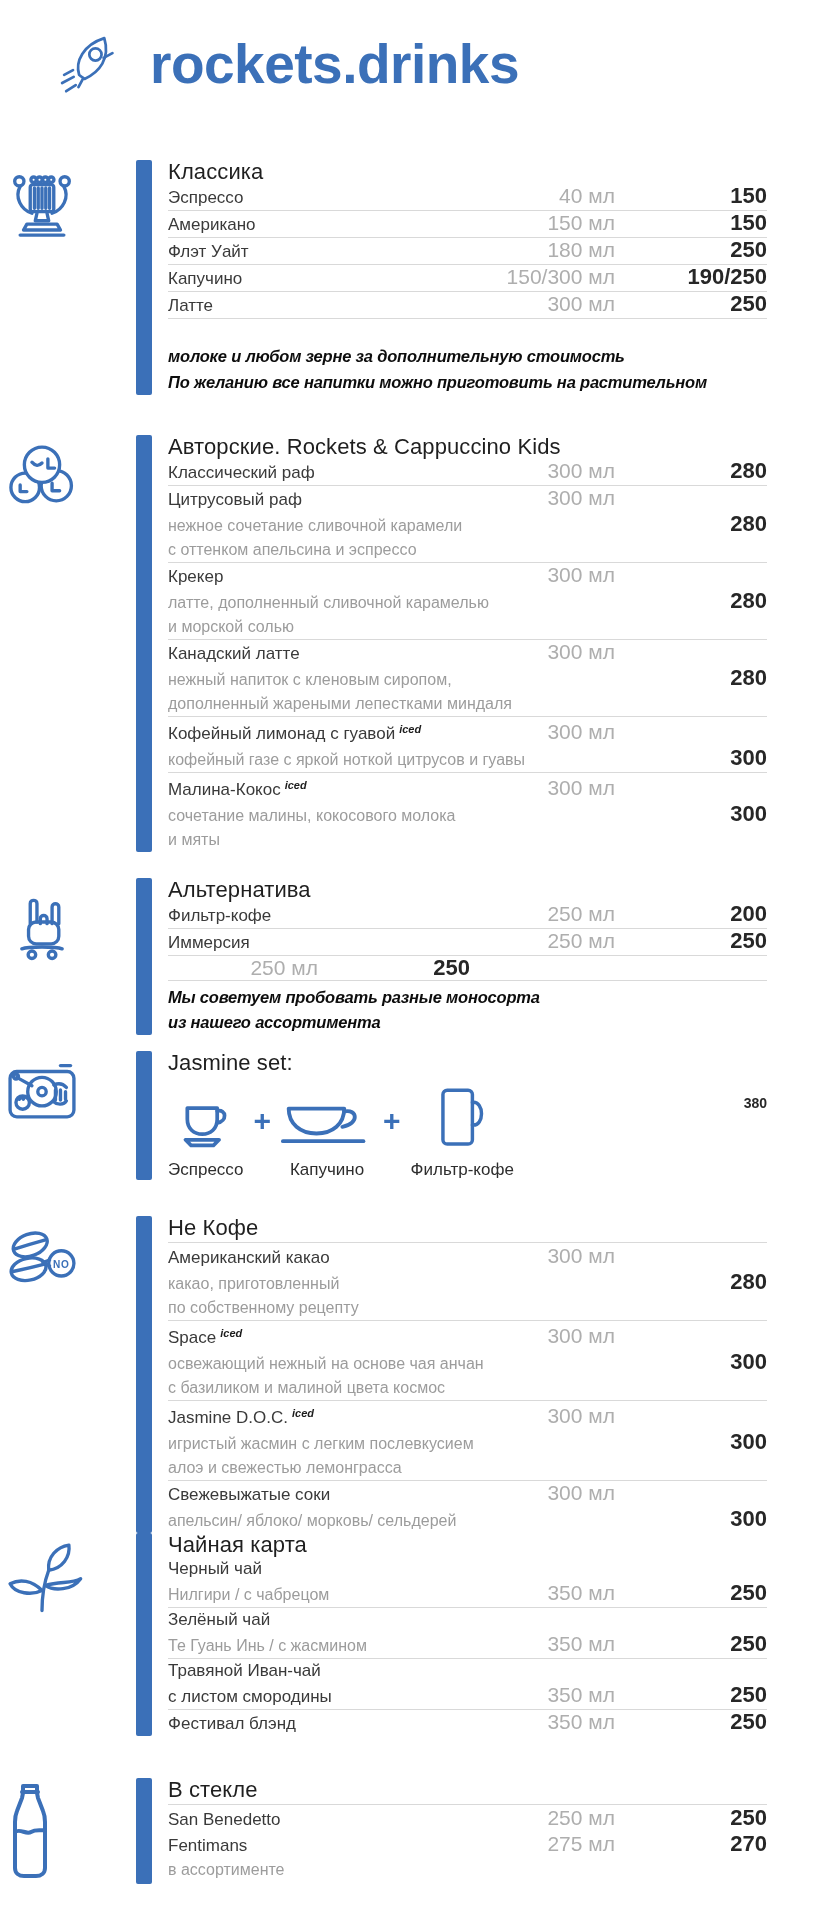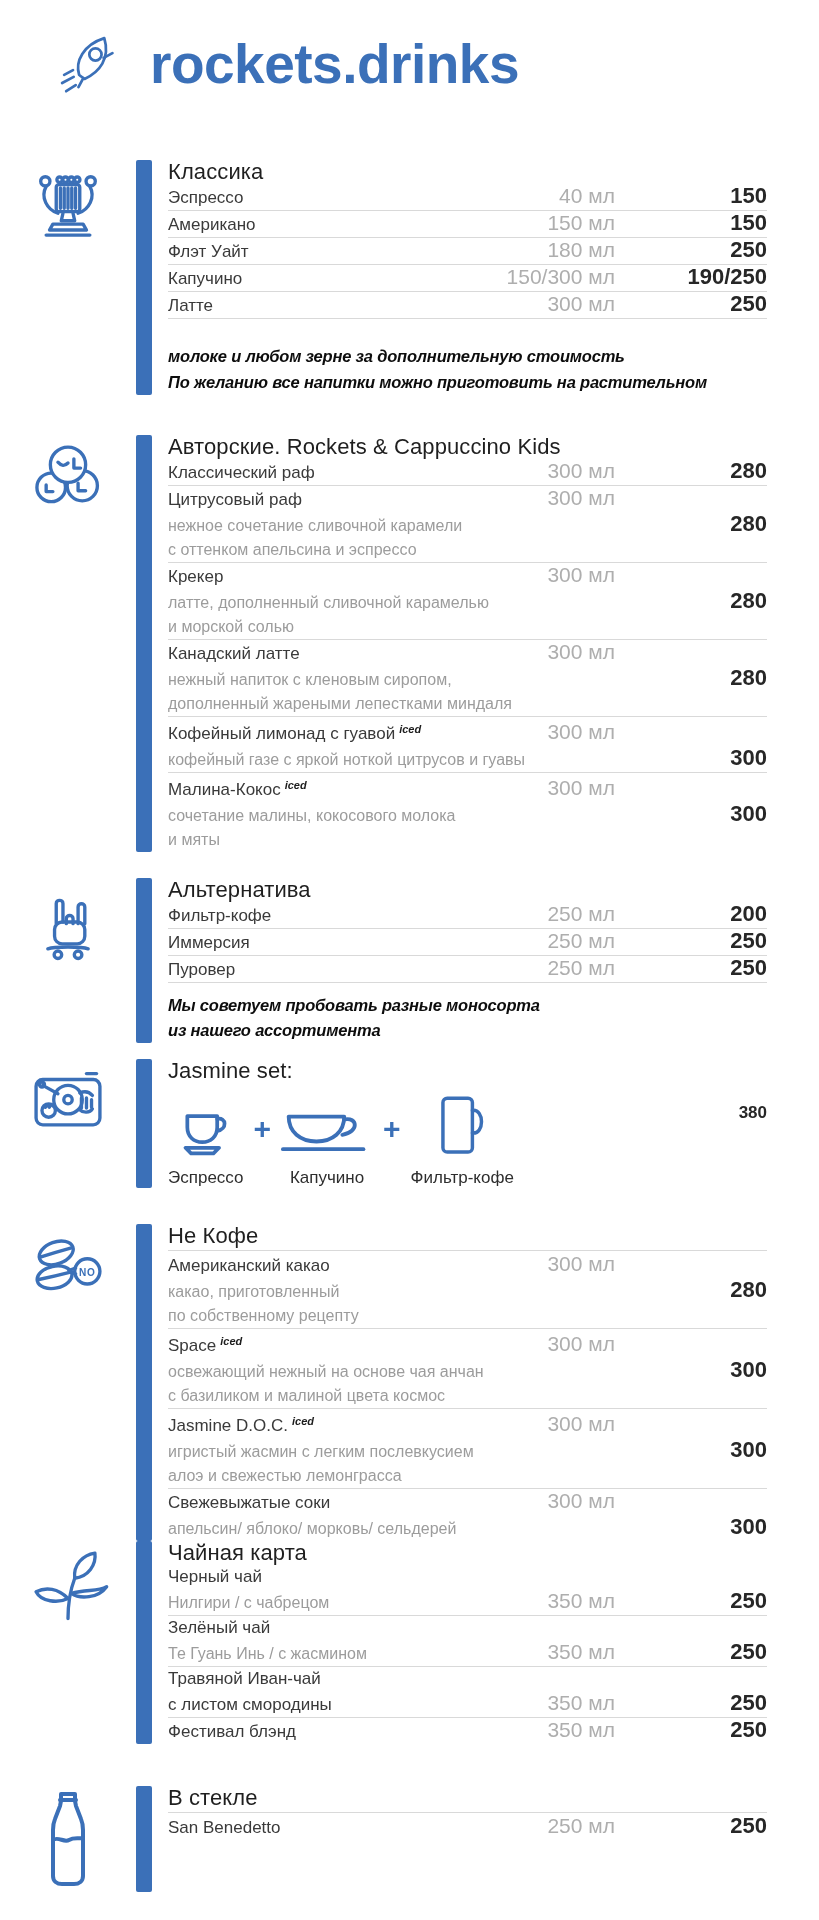--- a/index.html
+++ b/index.html
@@ -8,21 +8,21 @@
     width: 819px; height: 1920px; margin: 0 auto; overflow: hidden;
     font-family: "Liberation Sans", sans-serif; position: relative;
   }
   
   .logo { display:flex; align-items:center; gap:26px; padding:30px 0 0 56px; }
   .logo-icon svg { width:68px; height:68px; display:block; }
   .brand { font-size:55px; font-weight:bold; color:#3b70b8; letter-spacing:-0.5px; }
 
   
   .section { display:grid; grid-template-columns:136px 16px 1fr; }
-  .icon-col { display:flex; justify-content:center; align-items:flex-start; padding-top:2px; }
+  .icon-col { display:flex; justify-content:flex-start; align-items:flex-start; padding-top:2px; }
   .icon-col svg { width:84px; height:84px; display:block; }
   .s7 .icon-col svg { width:60px; height:104px; }
   .bar { width:16px; background:#3b70b8; border-radius:2px; }
   .content { padding:0 52px 0 16px; min-width:0; }
 
   .s1 { margin-top:62px; }
   .s2 { margin-top:40px; }
   .s3 { margin-top:26px; }
   .s4 { margin-top:16px; }
   .s5 { margin-top:36px; }
@@ -35,30 +35,30 @@
   .line { display:flex; align-items:baseline; line-height:24px; }
   .t { flex:1 1 auto; font-size:17px; color:#3a3a3a; white-space:nowrap; overflow:hidden; }
   .t.g { font-size:16px; color:#9c9c9c; }
   .vol { flex:0 0 150px; width:150px; text-align:right; font-size:21px; color:#aeaeae; }
   .price { flex:0 0 152px; width:152px; text-align:right; font-size:22px; font-weight:bold; color:#272727; }
   .item.hasdiv { border-bottom:1px solid #d9d9d9; }
 
   .iced { font-style:italic; font-weight:bold; font-size:11px; color:#1d1d1d; vertical-align:6px; margin-left:4px; }
 
   .note { margin-top:24px; font-style:italic; font-weight:bold; font-size:16.5px; color:#0d0d0d; line-height:26px; letter-spacing:-0.2px; }
-  .note.tight { margin-top:10px; line-height:25px; }
+  .note.tight { margin-top:4px; line-height:25px; }
 
   
   .set-row { display:flex; align-items:flex-start; margin-top:10px; }
   .set-units { display:flex; align-items:flex-end; flex:1 1 auto; gap:10px; }
   .unit { display:flex; flex-direction:column; align-items:center; gap:9px; }
   .unit .cup { display:flex; align-items:flex-end; }
   .unit .lbl { font-size:17px; color:#2e2e2e; white-space:nowrap; }
   .plus { color:#3b70b8; font-size:30px; font-weight:bold; align-self:flex-end; padding-bottom:42px; }
-  .set-price { flex:0 0 152px; width:152px; text-align:right; font-size:17px; font-weight:bold; color:#272727; margin-top:10px; }
+  .set-price { flex:0 0 152px; width:152px; text-align:right; font-size:14px; font-weight:bold; color:#272727; margin-top:10px; }
 
   svg .st { fill:none; stroke:#3b70b8; stroke-width:4; stroke-linecap:round; stroke-linejoin:round; }
   svg .stw { fill:#ffffff; stroke:#3b70b8; stroke-width:4; stroke-linecap:round; stroke-linejoin:round; }
   svg text { font-family:"Liberation Sans", sans-serif; }
 </style>
 </head>
 <body>
 
 <header class="logo">
   <span class="logo-icon">
@@ -263,21 +263,20 @@
         </div>
         <div class="item hasdiv">
           <div class="line">
             <span class="t">Иммерсия</span>
             <span class="vol">250 мл</span>
             <span class="price">250</span>
           </div>
         </div>
         <div class="item hasdiv">
           <div class="line">
-            <span class="t">Пуровер</span>
             <span class="vol">250 мл</span>
             <span class="price">250</span>
           </div>
         </div>
       </div>
     <div class="note tight">
       <div>Мы советуем пробовать разные моносорта</div>
       <div>из нашего ассортимента</div>
     </div>
   </div>
@@ -488,15 +487,26 @@
     <div class="sec-title">В стекле</div>
     <div class="rule"></div>
     <div class="rows">
         <div class="item">
           <div class="line">
             <span class="t">San Benedetto</span>
             <span class="vol">250 мл</span>
             <span class="price">250</span>
           </div>
         </div>
+        <div class="item">
+          <div class="line">
+            <span class="t">Fentimans</span>
+            <span class="vol">275 мл</span>
+            <span class="price">270</span>
+          </div>
+          <div class="line">
+            <span class="t g">в ассортименте</span>
+            <span class="price"></span>
+          </div>
+        </div>
       </div>
   </div>
 </section>
 
 </body></html>

